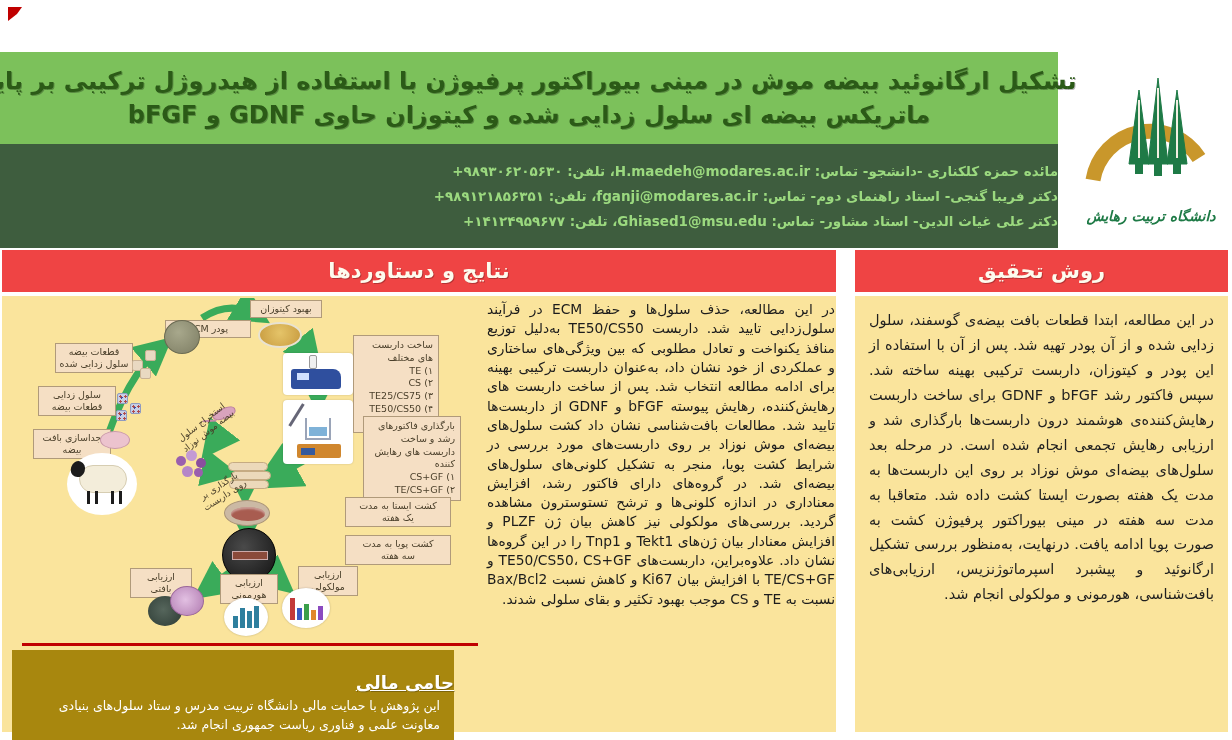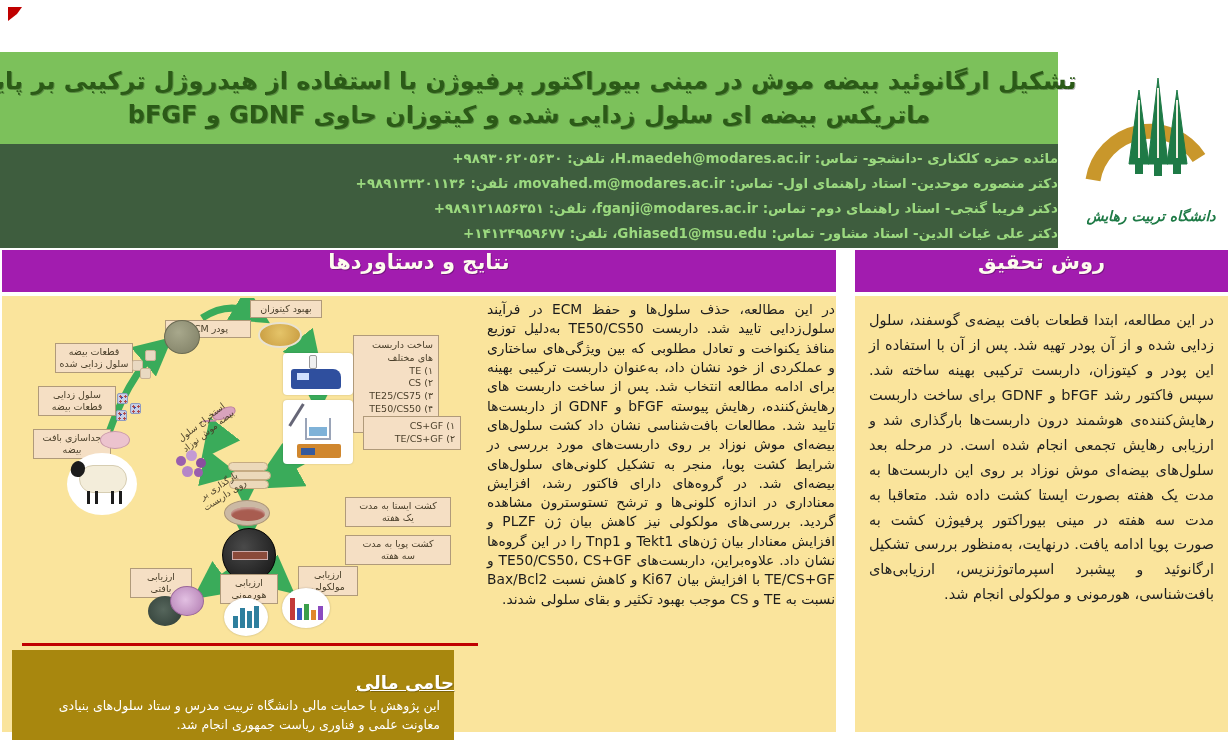--- a/index.html
+++ b/index.html
@@ -26,22 +26,22 @@
     display:flex; flex-direction:column; justify-content:center; align-items:flex-end; }
   .author-line { direction:rtl; color:#9bd97f; font-size:13.5px; font-weight:bold;
     line-height:25px; white-space:nowrap; }
 
   
   .logo-box { left:1075px; top:68px; width:152px; height:168px; text-align:center; }
   .logo-caption { direction:rtl; color:#1e7a46; font-size:14px; font-weight:bold;
     font-style:italic; margin-top:-4px; }
 
   
-  .sec-header { top:250px; height:42px; background:#a21caf;
-    display:flex; align-items:flex-start; justify-content:center; }
+  .sec-header { top:250px; height:42px; background:#ef4444;
+    display:flex; align-items:center; justify-content:center; }
   .sec-header span { color:#fdfbee; font-weight:bold; font-size:21px; direction:rtl;
     text-shadow:1px 1px 0 rgba(0,0,0,.25); }
   .sec-results { left:2px; width:834px; }
   .sec-method  { left:855px; width:373px; }
 
   
   .left-panel  { left:2px;  top:296px; width:834px; height:436px; background:#fae49c; }
   .right-panel { left:855px; top:296px; width:373px; height:436px; background:#fae49c; }
   .method-text { direction:rtl; text-align:justify; padding:12px 14px; color:#1f1f1f;
     font-size:14.5px; line-height:1.72; font-weight:500; }
@@ -141,21 +141,20 @@
 
 <div class="abs corner-mark"></div>
 
 <div class="abs title-bar">
   <div class="title-line">تشکیل ارگانوئید بیضه موش در مینی بیوراکتور پرفیوژن با استفاده از هیدروژل ترکیبی بر پایه</div>
   <div class="title-line">ماتریکس بیضه ای سلول زدایی شده و کیتوزان حاوی GDNF و bFGF</div>
 </div>
 
 <div class="abs authors-panel">
   <div class="author-line">مائده حمزه کلکناری -دانشجو-  تماس: H.maedeh@modares.ac.ir، تلفن: ۹۸۹۳۰۶۲۰۵۶۳۰+</div>
-  <div class="author-line">دکتر منصوره موحدین- استاد راهنمای اول-  تماس: movahed.m@modares.ac.ir، تلفن: ۹۸۹۱۲۳۲۰۱۱۳۶+</div>
   <div class="author-line">دکتر فریبا گنجی- استاد راهنمای دوم-  تماس: fganji@modares.ac.ir، تلفن: ۹۸۹۱۲۱۸۵۶۳۵۱+</div>
   <div class="author-line">دکتر علی غیاث الدین- استاد مشاور-  تماس: Ghiased1@msu.edu، تلفن: ۱۴۱۲۴۹۵۹۶۷۷+</div>
 </div>
 
 <div class="abs logo-box">
   <svg width="152" height="140" viewBox="0 0 152 140">
     <path d="M18 112 A58 58 0 0 1 124 90" fill="none" stroke="#c9972b" stroke-width="15"></path>
     <g fill="#1e7a46" stroke="#1e7a46">
       <path d="M64 22 L74 96 L54 96 Z"></path>
       <path d="M83 10 L93 96 L73 96 Z"></path>
@@ -274,20 +273,21 @@
 
   <div class="dg-listbox" style="left:341px; top:37px; width:86px;">
     <div>ساخت داربست های مختلف</div>
     <div>۱) TE</div>
     <div>۲) CS</div>
     <div>۳) TE25/CS75</div>
     <div>۴) TE50/CS50</div>
     <div>۵) TE75/CS25</div>
   </div>
   <div class="dg-listbox" style="left:351px; top:118px; width:98px;">
+    <div>بارگذاری فاکتورهای رشد و ساخت داربست های رهایش کننده</div>
     <div>۱) CS+GF</div>
     <div>۲) TE/CS+GF</div>
   </div>
 
   <div class="dg-img" style="left:216px; top:164px; width:50px; height:30px;">
     <div class="roll" style="left:0; top:0;"></div>
     <div class="roll" style="left:3px; top:9px;"></div>
     <div class="roll" style="left:1px; top:18px;"></div>
   </div>
   <div class="dg-rot" style="left:178px; top:182px; width:64px; transform:rotate(-33deg);">بارگذاری بر

